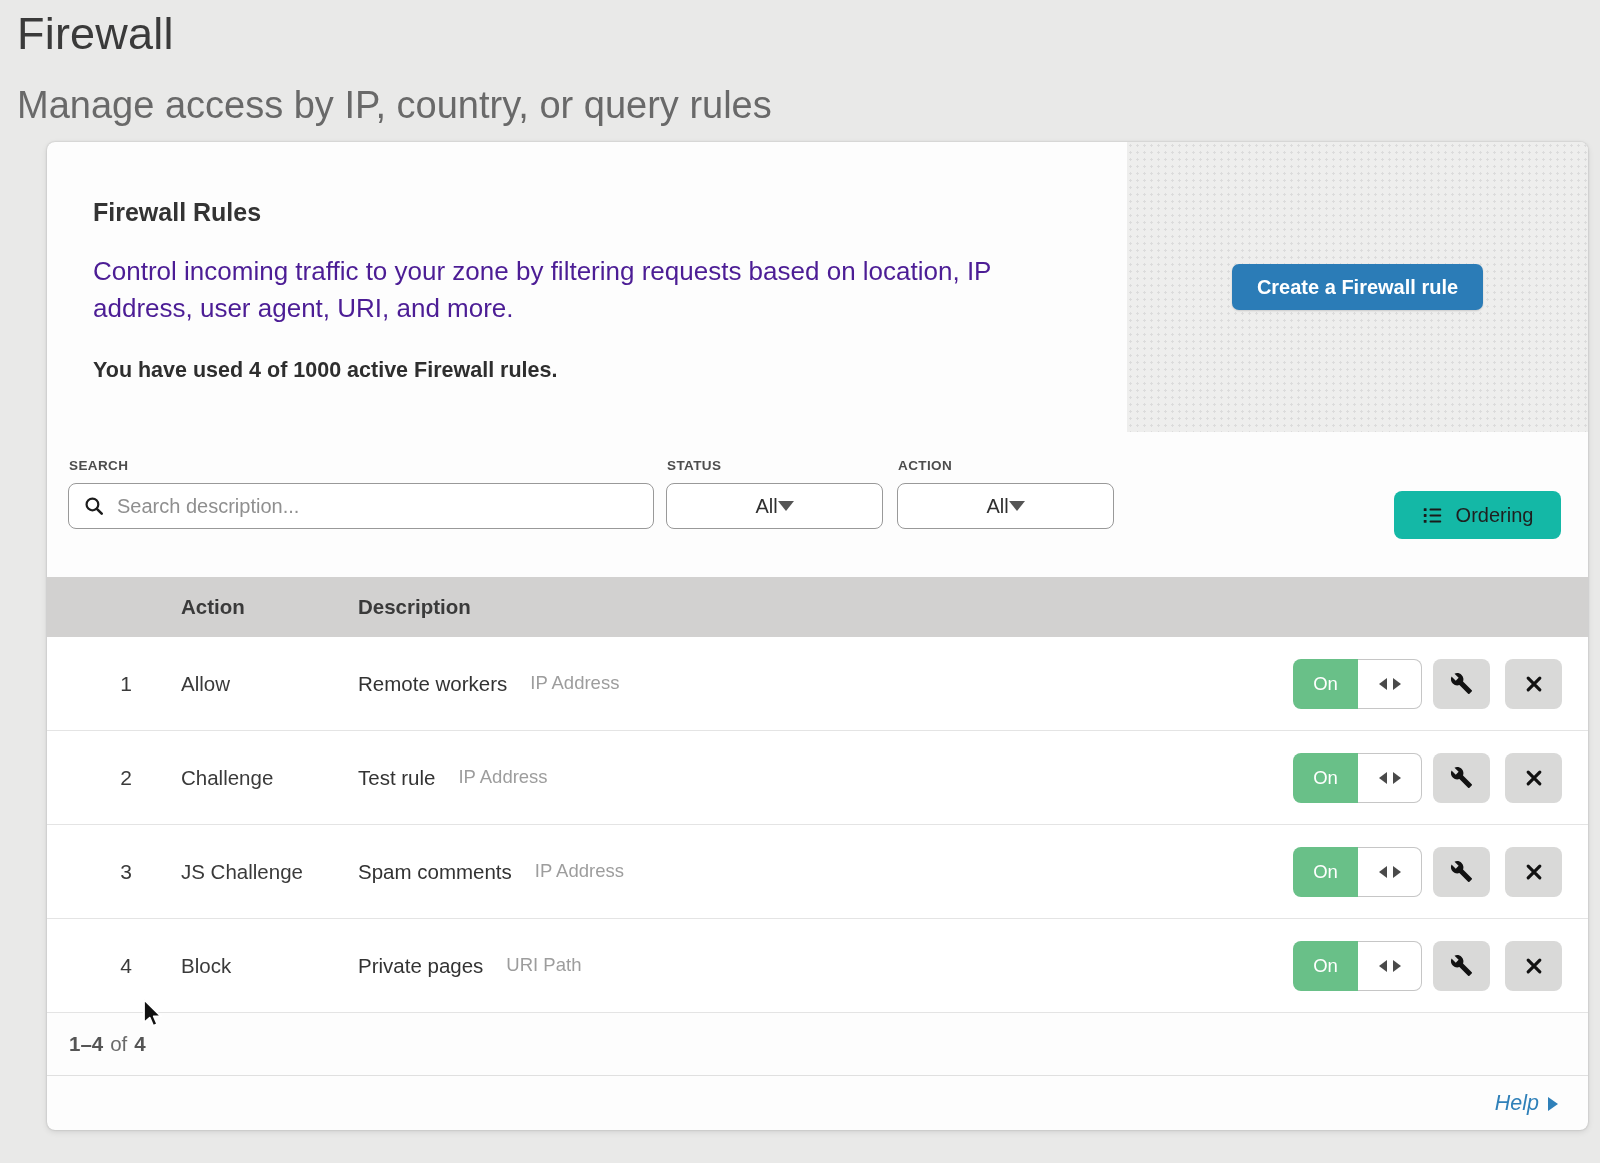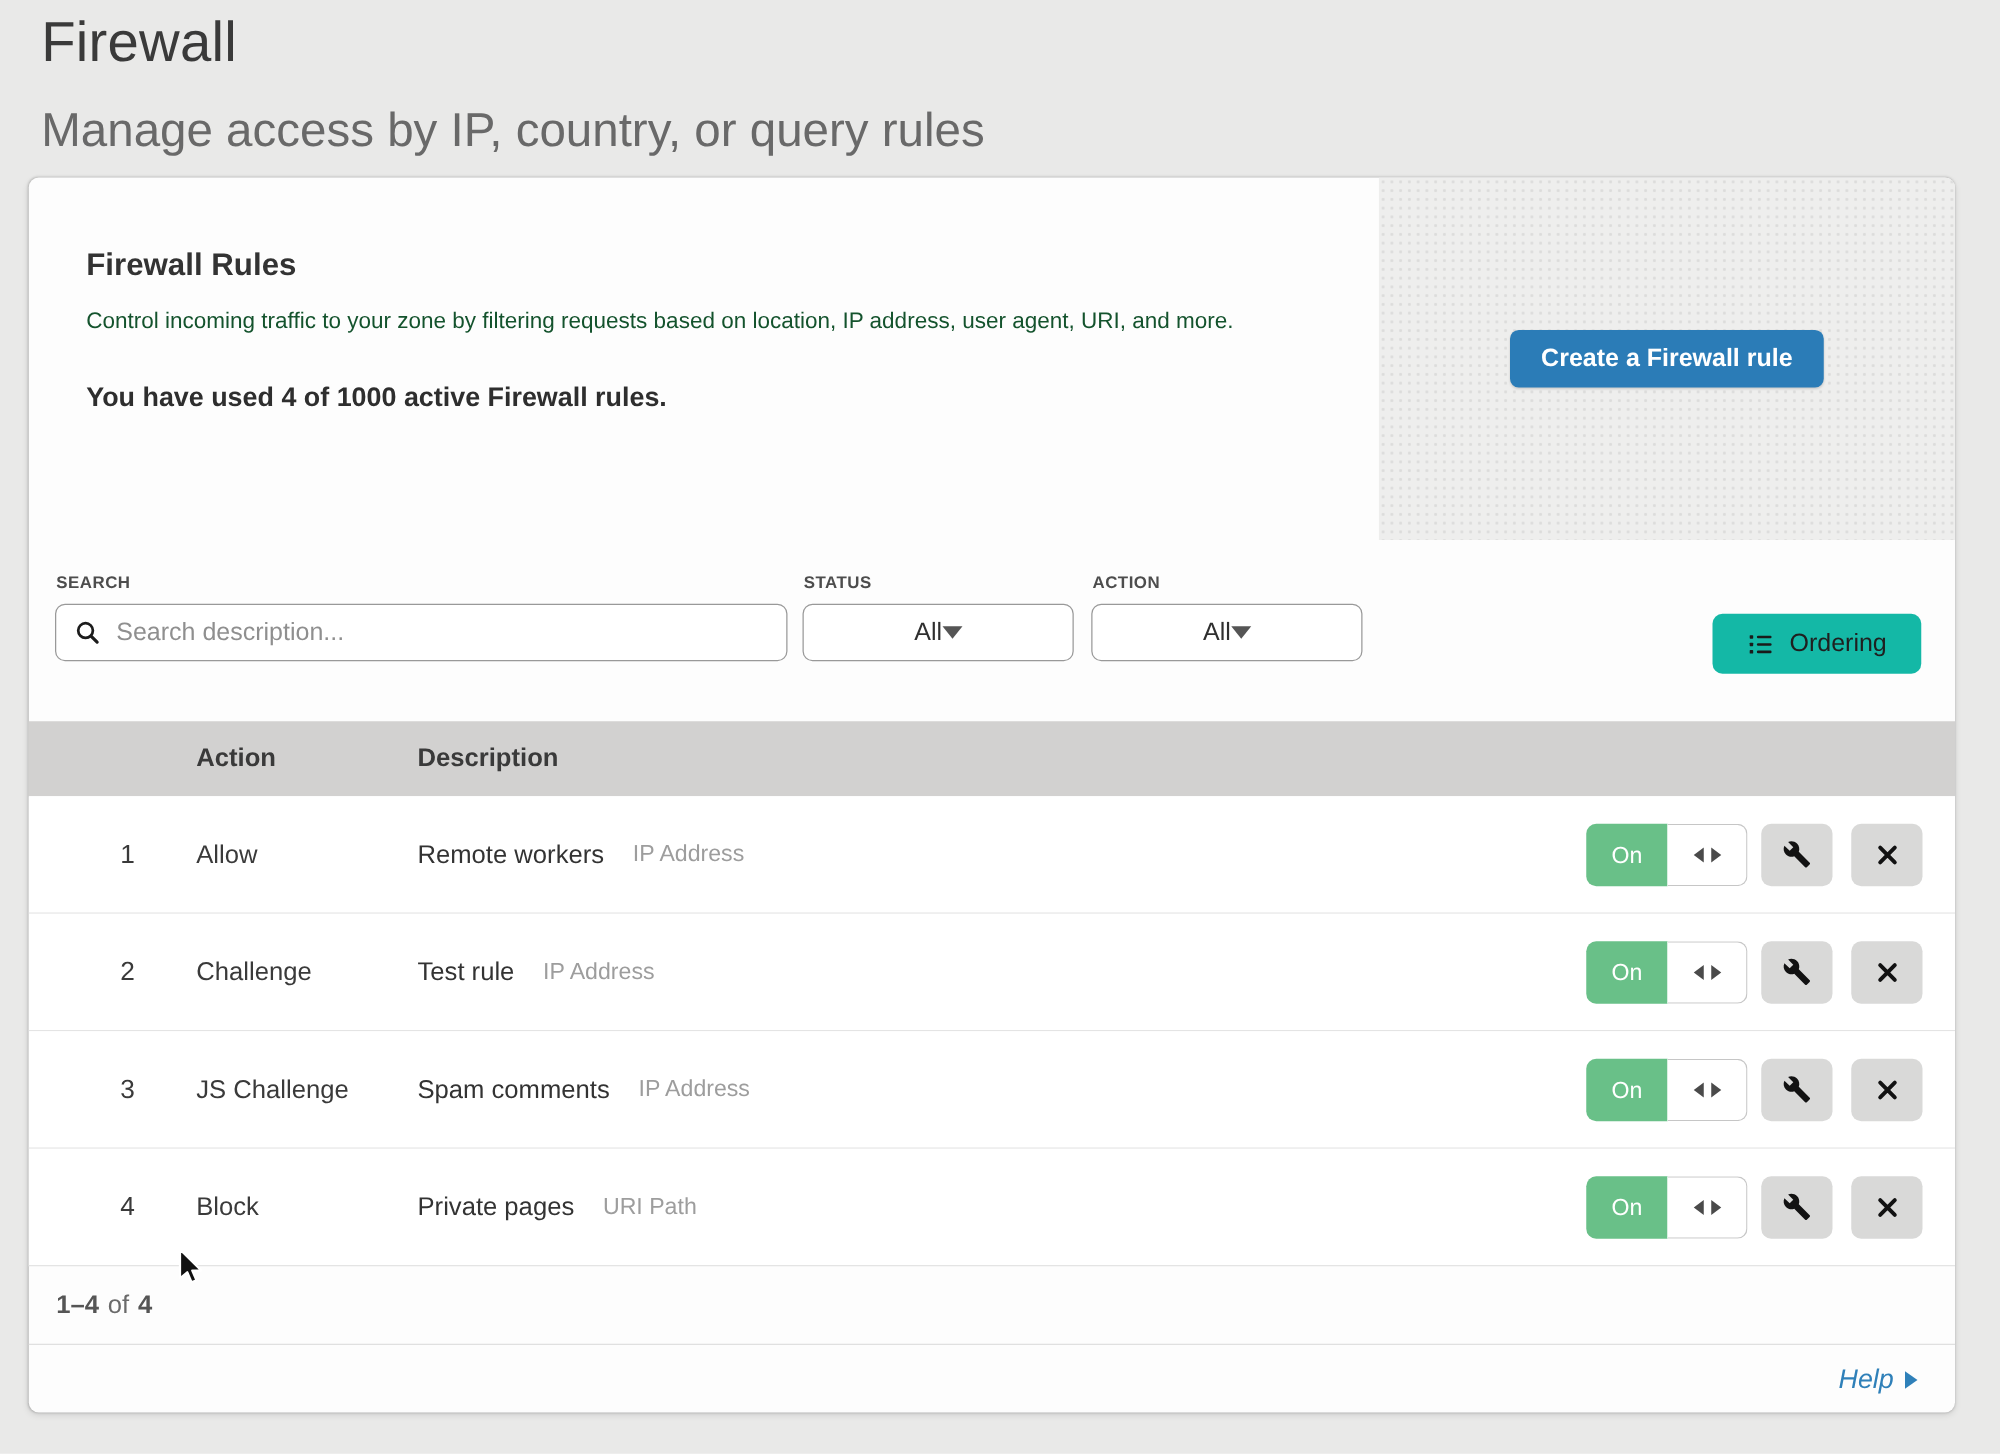--- a/index.html
+++ b/index.html
@@ -6,38 +6,38 @@
   html,body { margin:0; padding:0; }
   body {
     width:1600px; height:1163px;
     background:#e9e9e8;
     font-family:"Liberation Sans", sans-serif;
     position:relative; overflow:hidden;
     -webkit-font-smoothing:antialiased;
   }
 
   
-  .page-header { position:absolute; left:33px; top:0; }
+  .page-header { position:absolute; left:17px; top:0; }
   .page-title { margin:8px 0 0; font-size:45px; font-weight:500; color:#3a3a3a; letter-spacing:.2px; }
   .page-subtitle { margin:24px 0 0; font-size:38px; font-weight:400; color:#696969; }
 
   
   .card {
-    position:absolute; left:23px; top:142px;
+    position:absolute; left:47px; top:142px;
     width:1541px; height:988px;
     background:#fdfdfd; border-radius:8px;
     box-shadow:0 0 2px rgba(0,0,0,.22), 0 2px 6px rgba(0,0,0,.10);
     display:flex; flex-direction:column;
   }
 
   
   .intro { display:flex; height:290px; flex:0 0 auto; }
   .intro-left { width:1080px; padding:56px 70px 0 46px; }
   .intro-heading { margin:0; font-size:25px; font-weight:700; color:#333; }
-  .intro-desc { margin:11px 0 0; font-size:18px; line-height:37px; color:#14532d; max-width:960px; }
+  .intro-desc { margin:26px 0 0; font-size:26px; line-height:37px; color:#4c1d95; max-width:960px; }
   .intro-usage { margin:31px 0 0; font-size:21.5px; font-weight:700; color:#2e2e2e; }
   .intro-right {
     flex:1;
     background-color:#eeeeed;
     background-image:radial-gradient(rgba(110,110,110,.14) 1px, transparent 1.3px);
     background-size:7px 7px;
     border-radius:0 8px 0 0;
     display:flex; align-items:center; justify-content:center;
   }
   .btn-primary {

